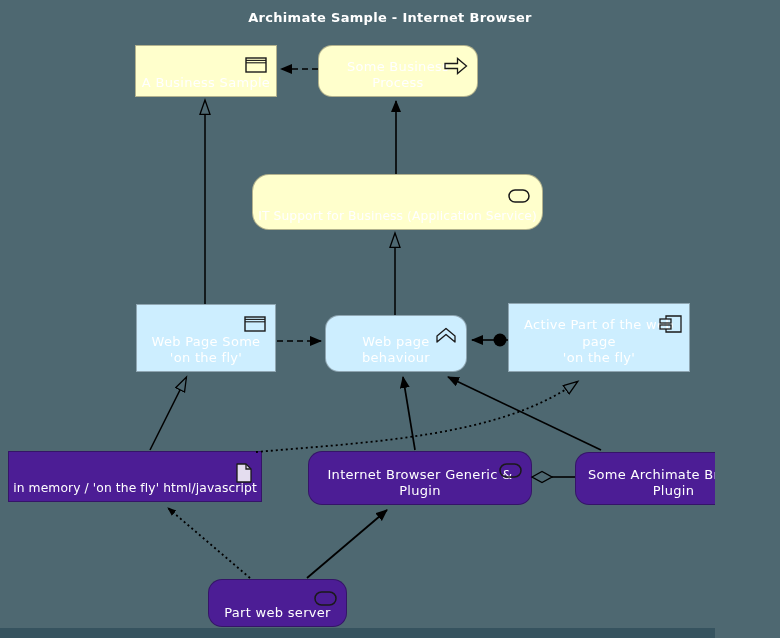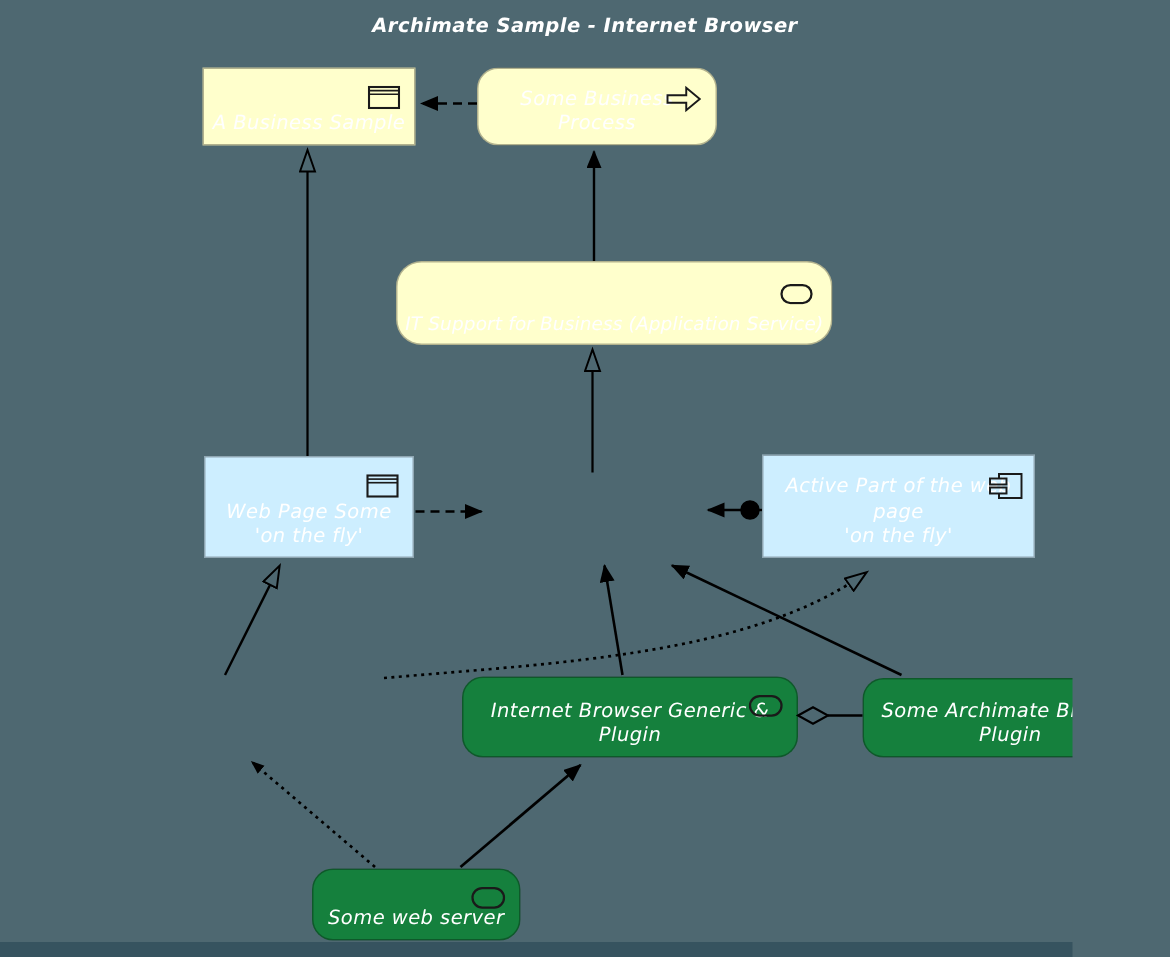--- a/index.html
+++ b/index.html
@@ -1,36 +1,35 @@
 <!DOCTYPE html>
 <html><head>
 <meta charset="utf-8">
 <style>
   html,body{margin:0;padding:0;background:#4e6871;}
   #canvas{
     position:relative;width:715px;height:638px;overflow:hidden;
     background:#4e6871;
     font-family:"DejaVu Sans","Liberation Sans",sans-serif;
-    font-style:italic;
   }
   .title{
     position:absolute;top:10px;left:0;width:780px;text-align:center;
     color:#ffffff;font-weight:bold;font-size:13px;letter-spacing:0.3px;
   }
   .node{
     position:absolute;box-sizing:border-box;
     border:1px solid rgba(0,0,0,0.30);
     display:flex;align-items:flex-end;justify-content:center;
     text-align:center;color:#ffffff;font-size:13px;letter-spacing:0.3px;
     padding:2px 2px 5px 2px;line-height:1.25;
   }
   .rounded{border-radius:14px;}
   .biz{background:#ffffcc;}
   .app{background:#cdeeff;}
-  .tech{background:#15803d;}
+  .tech{background:#4c1d95;}
   .small{font-size:12.3px;letter-spacing:0.1px;}
   .label{white-space:pre-line;}
   .icon{position:absolute;top:11px;right:9px;line-height:0;}
   .icon svg{display:block;}
   #rels{position:absolute;left:0;top:0;pointer-events:none;}
   .strip{position:absolute;left:0;bottom:0;width:780px;height:10px;background:#36535f;}
 </style>
 </head>
 <body>
 
@@ -51,54 +50,71 @@
 
   <div class="node biz rounded" style="left:318px;top:45px;width:160px;height:52px">
     <span class="icon">
       <svg width="24" height="18" viewBox="0 0 24 18">
         <path d="M1,6.5 H13.5 V1.5 L22.5,9 L13.5,16.5 V11.5 H1 Z" fill="none" stroke="#1a1a1a" stroke-width="1.3"></path>
       </svg>
     </span>
     <span class="label">Some Business Process</span>
   </div>
 
-  <div class="node biz rounded small" style="left:264px;top:174px;width:291px;height:56px;border-radius:17px">
+  <div class="node biz rounded small" style="left:252px;top:174px;width:291px;height:56px;border-radius:17px">
     <span class="icon" style="top:14px;right:12px">
       <svg width="22" height="14" viewBox="0 0 22 14">
         <rect x="1" y="1" width="20" height="12" rx="6" ry="6" fill="none" stroke="#1a1a1a" stroke-width="1.5"></rect>
       </svg>
     </span>
     <span class="label">IT Support for Business (Application Service)</span>
   </div>
 
   <div class="node app" style="left:136px;top:304px;width:140px;height:68px">
     <span class="icon">
       <svg width="22" height="16" viewBox="0 0 22 16">
         <rect x="1" y="1" width="20" height="14" fill="none" stroke="#1a1a1a" stroke-width="1.4"></rect>
         <line x1="1" y1="3.4" x2="21" y2="3.4" stroke="#1a1a1a" stroke-width="1.1"></line>
         <line x1="1" y1="5.8" x2="21" y2="5.8" stroke="#1a1a1a" stroke-width="1.1"></line>
       </svg>
     </span>
     <span class="label">Web Page Some
 'on the fly'</span>
   </div>
 
+  <div class="node app rounded" style="left:325px;top:315px;width:142px;height:57px">
+    <span class="icon">
+      <svg width="22" height="16" viewBox="0 0 22 16">
+        <path d="M2,9 L11,1.5 L20,9 V15 L11,7.5 L2,15 Z" fill="none" stroke="#1a1a1a" stroke-width="1.3" stroke-linejoin="round"></path>
+      </svg>
+    </span>
+    <span class="label">Web page behaviour</span>
+  </div>
 
   <div class="node app" style="left:508px;top:303px;width:182px;height:69px">
     <span class="icon" style="right:7px">
       <svg width="23" height="18" viewBox="0 0 23 18">
         <path d="M7,4 V1 H22 V17 H7 V14" fill="none" stroke="#1a1a1a" stroke-width="1.3"></path>
         <rect x="1" y="4" width="11" height="4" fill="none" stroke="#1a1a1a" stroke-width="1.3"></rect>
         <rect x="1" y="10" width="11" height="4" fill="none" stroke="#1a1a1a" stroke-width="1.3"></rect>
       </svg>
     </span>
     <span class="label">Active Part of the web page
 'on the fly'</span>
   </div>
 
+  <div class="node tech small" style="left:8px;top:451px;width:254px;height:51px">
+    <span class="icon">
+      <svg width="16" height="20" viewBox="0 0 16 20">
+        <path d="M1,1 H10 L15,6 V19 H1 Z" fill="#ffffff" fill-opacity="0.85" stroke="#1a1a1a" stroke-width="1.3" stroke-linejoin="round"></path>
+        <path d="M10,1 V6 H15" fill="none" stroke="#1a1a1a" stroke-width="1.3"></path>
+      </svg>
+    </span>
+    <span class="label">in memory / 'on the fly' html/javascript</span>
+  </div>
 
   <div class="node tech rounded" style="left:308px;top:451px;width:224px;height:54px">
     <span class="icon">
       <svg width="23" height="15" viewBox="0 0 23 15">
         <rect x="1" y="1" width="21" height="13" rx="6.5" ry="6.5" fill="none" stroke="#1a1a1a" stroke-width="1.5"></rect>
       </svg>
     </span>
     <span class="label">Internet Browser Generic &amp; Plugin</span>
   </div>
 
@@ -110,21 +126,21 @@
     </span>
     <span class="label">Some Archimate Browser Plugin</span>
   </div>
 
   <div class="node tech rounded" style="left:208px;top:579px;width:139px;height:48px">
     <span class="icon">
       <svg width="23" height="15" viewBox="0 0 23 15">
         <rect x="1" y="1" width="21" height="13" rx="6.5" ry="6.5" fill="none" stroke="#1a1a1a" stroke-width="1.5"></rect>
       </svg>
     </span>
-    <span class="label">Some web server</span>
+    <span class="label">Part web server</span>
   </div>
 
   <svg id="rels" width="780" height="638" viewBox="0 0 780 638">
     <defs>
       <marker id="mFilled" markerUnits="userSpaceOnUse" markerWidth="14" markerHeight="12" refX="11" refY="5" orient="auto">
         <path d="M0,0 L12,5 L0,10 Z" fill="#000"></path>
       </marker>
       <marker id="mFilledSm" markerUnits="userSpaceOnUse" markerWidth="11" markerHeight="9" refX="8" refY="3.5" orient="auto">
         <path d="M0,0 L9,3.5 L0,7 Z" fill="#000"></path>
       </marker>

